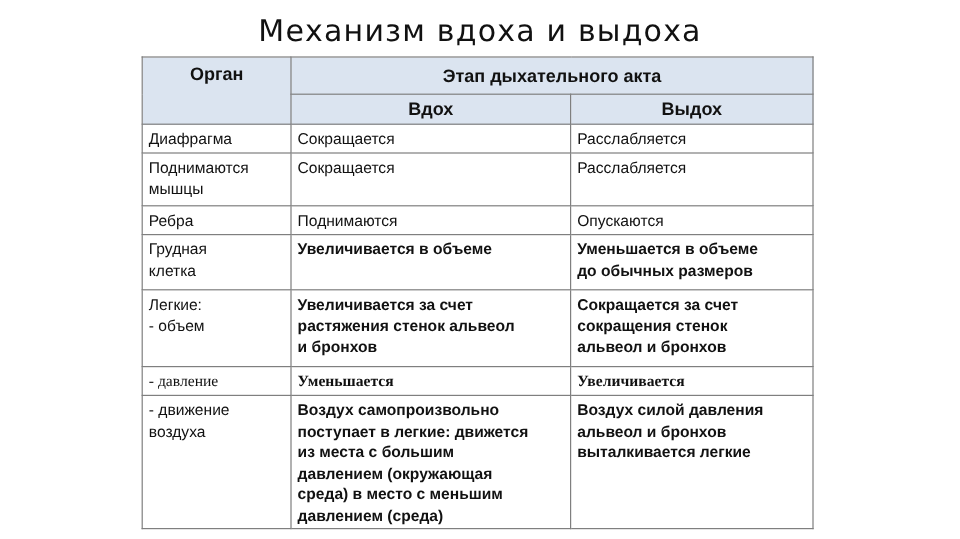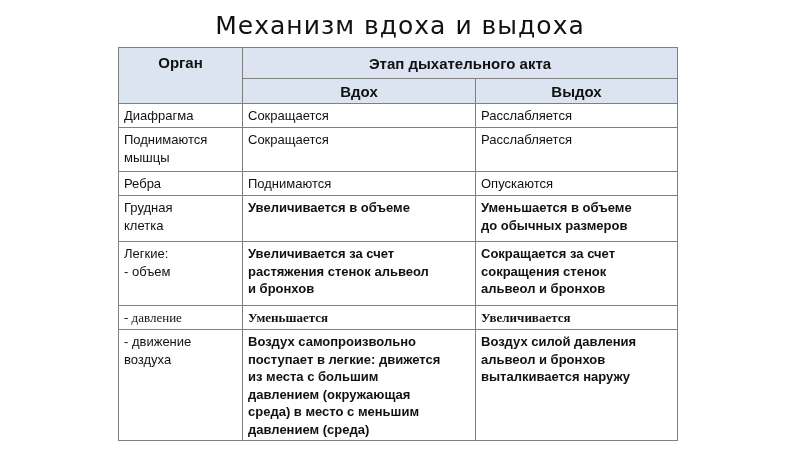--- a/index.html
+++ b/index.html
@@ -120,17 +120,17 @@
           <span class="ln">Воздух самопроизвольно</span>
           <span class="ln">поступает в легкие: движется</span>
           <span class="ln">из места с большим</span>
           <span class="ln">давлением (окружающая</span>
           <span class="ln">среда) в место с меньшим</span>
           <span class="ln">давлением (среда)</span>
         </td>
     <td class="bold">
           <span class="ln">Воздух силой давления</span>
           <span class="ln">альвеол и бронхов</span>
-          <span class="ln">выталкивается наружу</span>
+          <span class="ln">выталкивается легкие</span>
         </td>
   </tr>
 </tbody>
   </table>
 
 </body></html>

